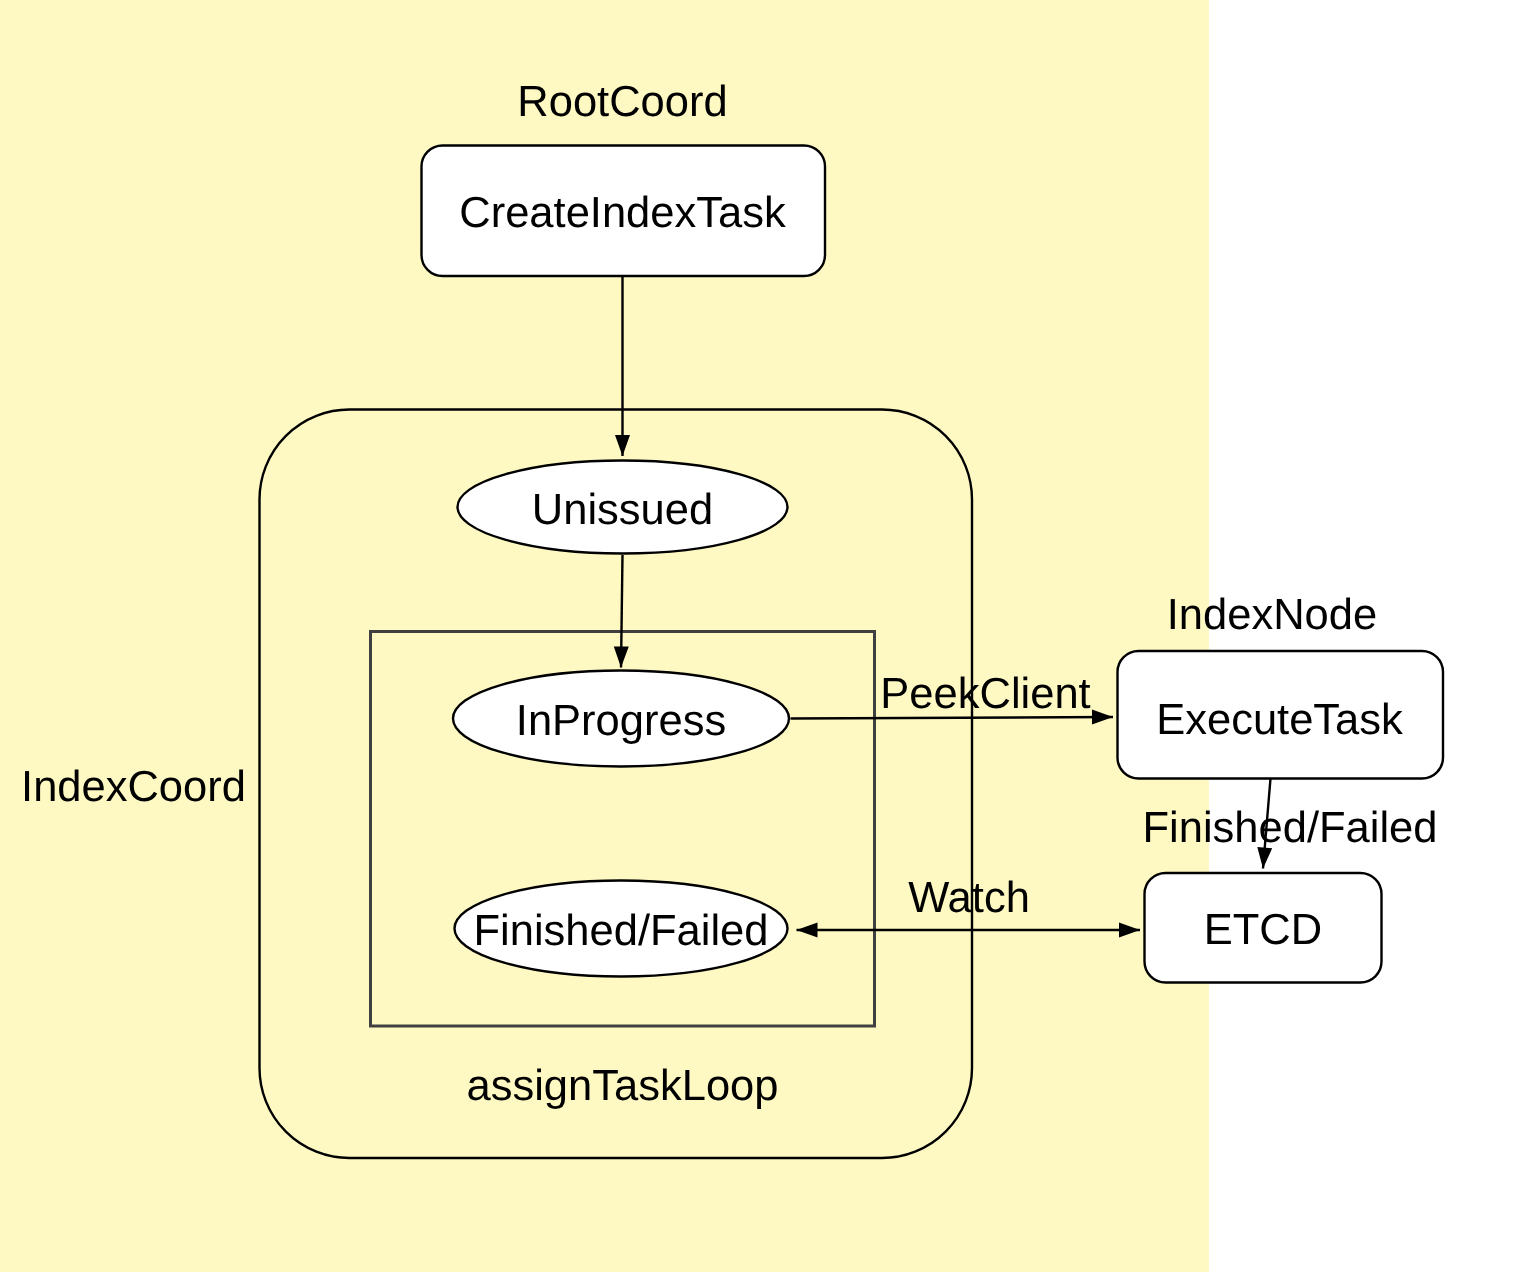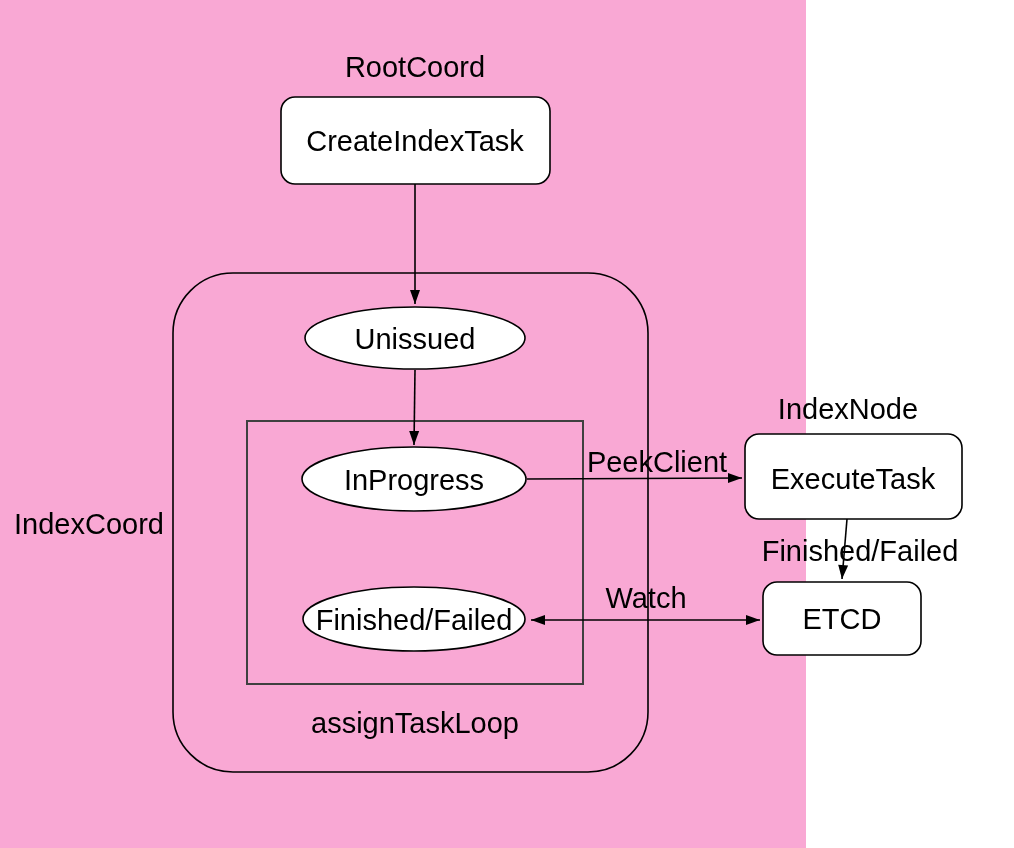--- a/index.html
+++ b/index.html
@@ -7,21 +7,21 @@
     padding: 0;
     background: #ffffff;
     width: 1014px;
     height: 848px;
     overflow: hidden;
   }
   .diagram-stage {
     position: relative;
     width: 806px;
     height: 848px;
-    background: #f9a8d4;
+    background: #fef9c3;
   }
   svg {
     display: block;
     font-family: "Liberation Sans", sans-serif;
   }
   .node-shape {
     fill: #ffffff;
     stroke: #000000;
     stroke-width: 1.6;
   }

